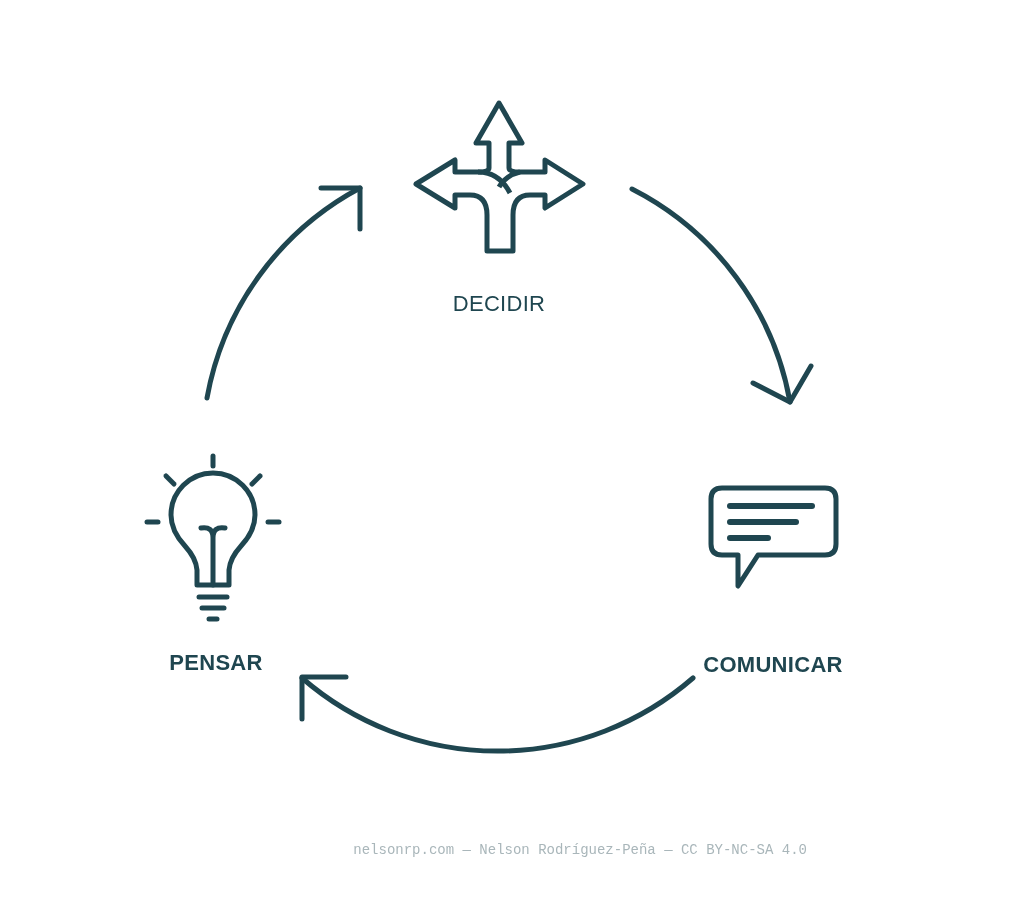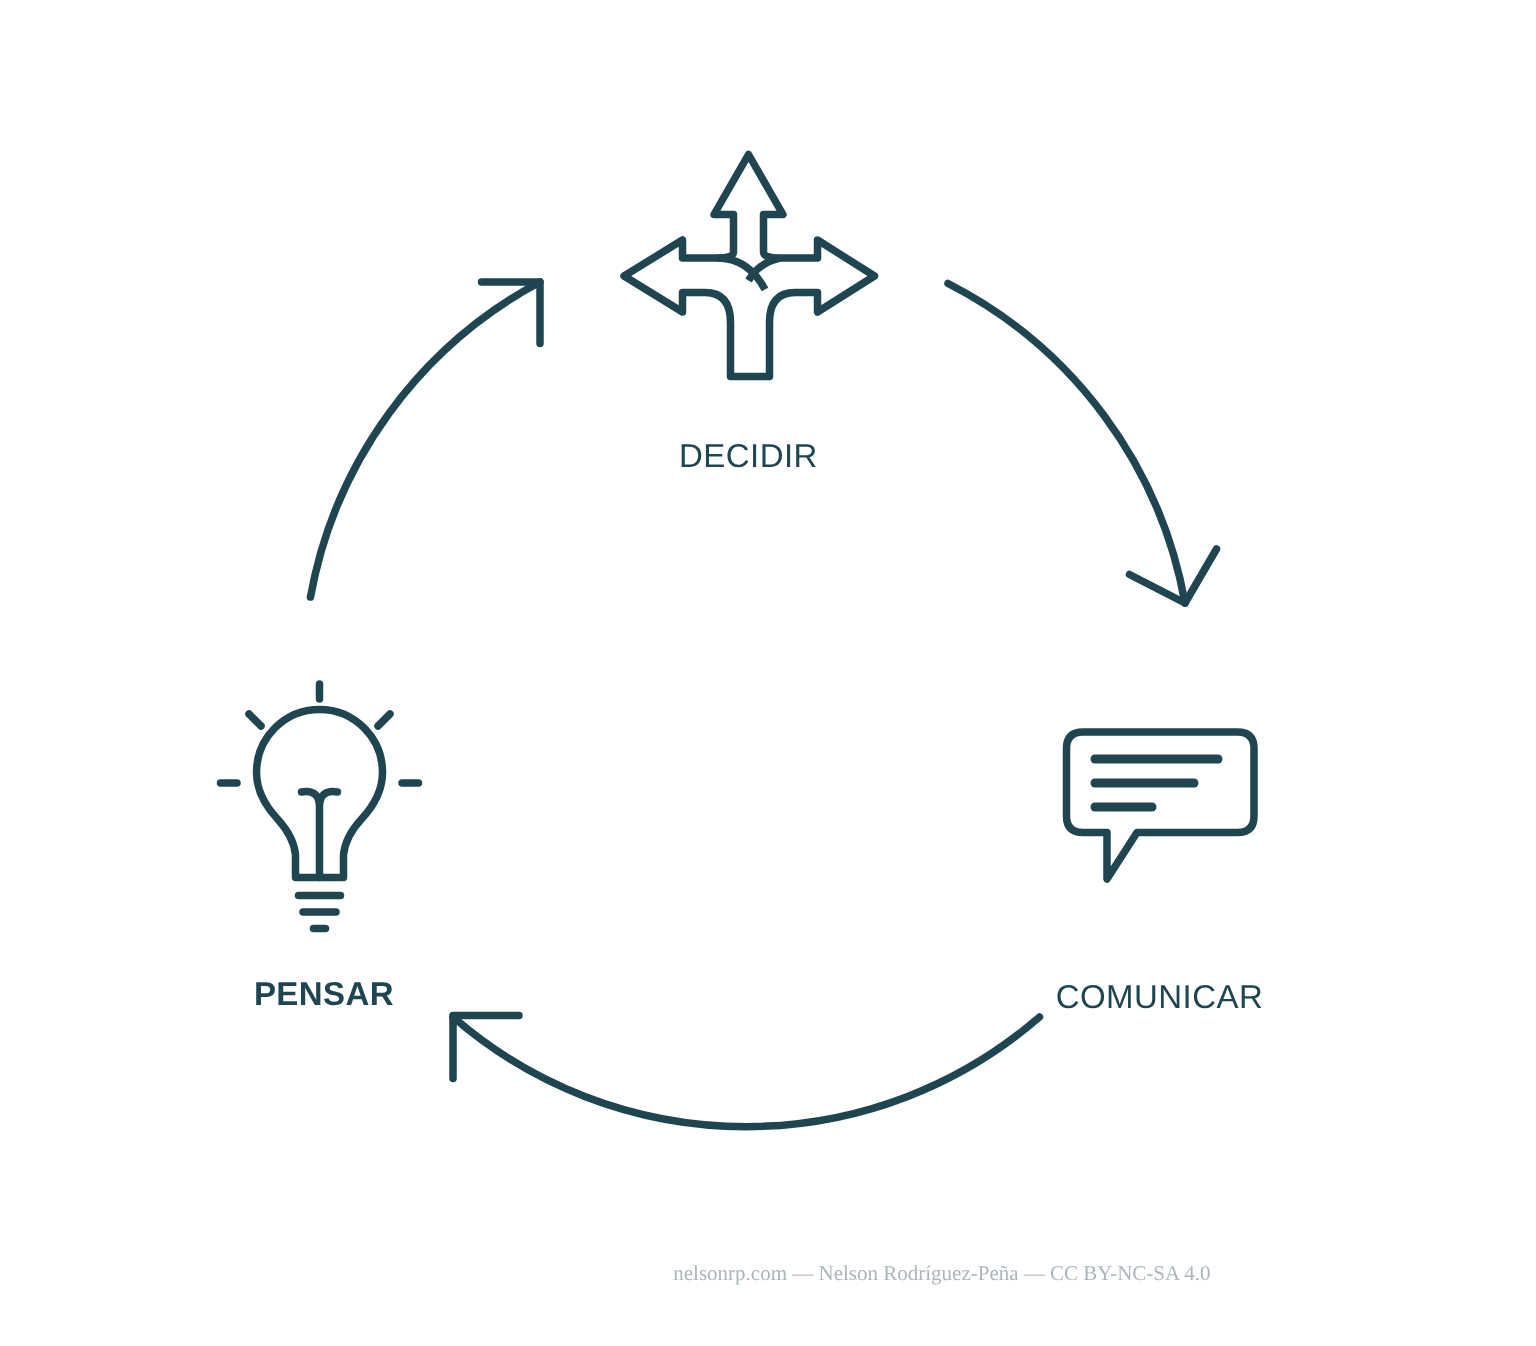--- a/index.html
+++ b/index.html
@@ -11,21 +11,21 @@
     font-weight: 500;
     font-size: 22px;
     color: #1f4650;
     letter-spacing: 0.3px;
     white-space: nowrap;
     transform: translateX(-50%);
   }
   .credit {
     position: absolute;
     right: 57px; top: 842px;
-    font-family: Liberation Serif, serif;
+    font-family: Liberation Mono, monospace;
     font-size: 14px;
     color: #a9b6ba;
     white-space: nowrap;
   }
 </style>
 </head>
 <body>
 
 <div id="canvas">
   <svg class="diagram" width="1024" height="897" viewBox="0 0 1024 897">
@@ -76,17 +76,17 @@
       <path stroke-width="5" d="M213,585 L213,535 M201,528 Q213,526 213,538 Q213,526 225,528"></path>
       <g stroke-width="5">
         <line x1="199" y1="597" x2="227" y2="597"></line>
         <line x1="202" y1="608" x2="224" y2="608"></line>
         <line x1="209" y1="619" x2="217" y2="619"></line>
       </g>
     </g>
   </svg>
 
   <div class="label" style="left:499px; top:291px;">DECIDIR</div>
-  <div class="label" style="left:773px; top:652px;">COMUNICAR</div>
+  <div class="label" style="left:773px; top:652px;font-weight:bold;">COMUNICAR</div>
   <div class="label" style="left:216px; top:650px;font-weight:bold;">PENSAR</div>
 
   <div class="credit">nelsonrp.com — Nelson Rodríguez-Peña — CC BY-NC-SA 4.0</div>
 </div>
 
 </body></html>

